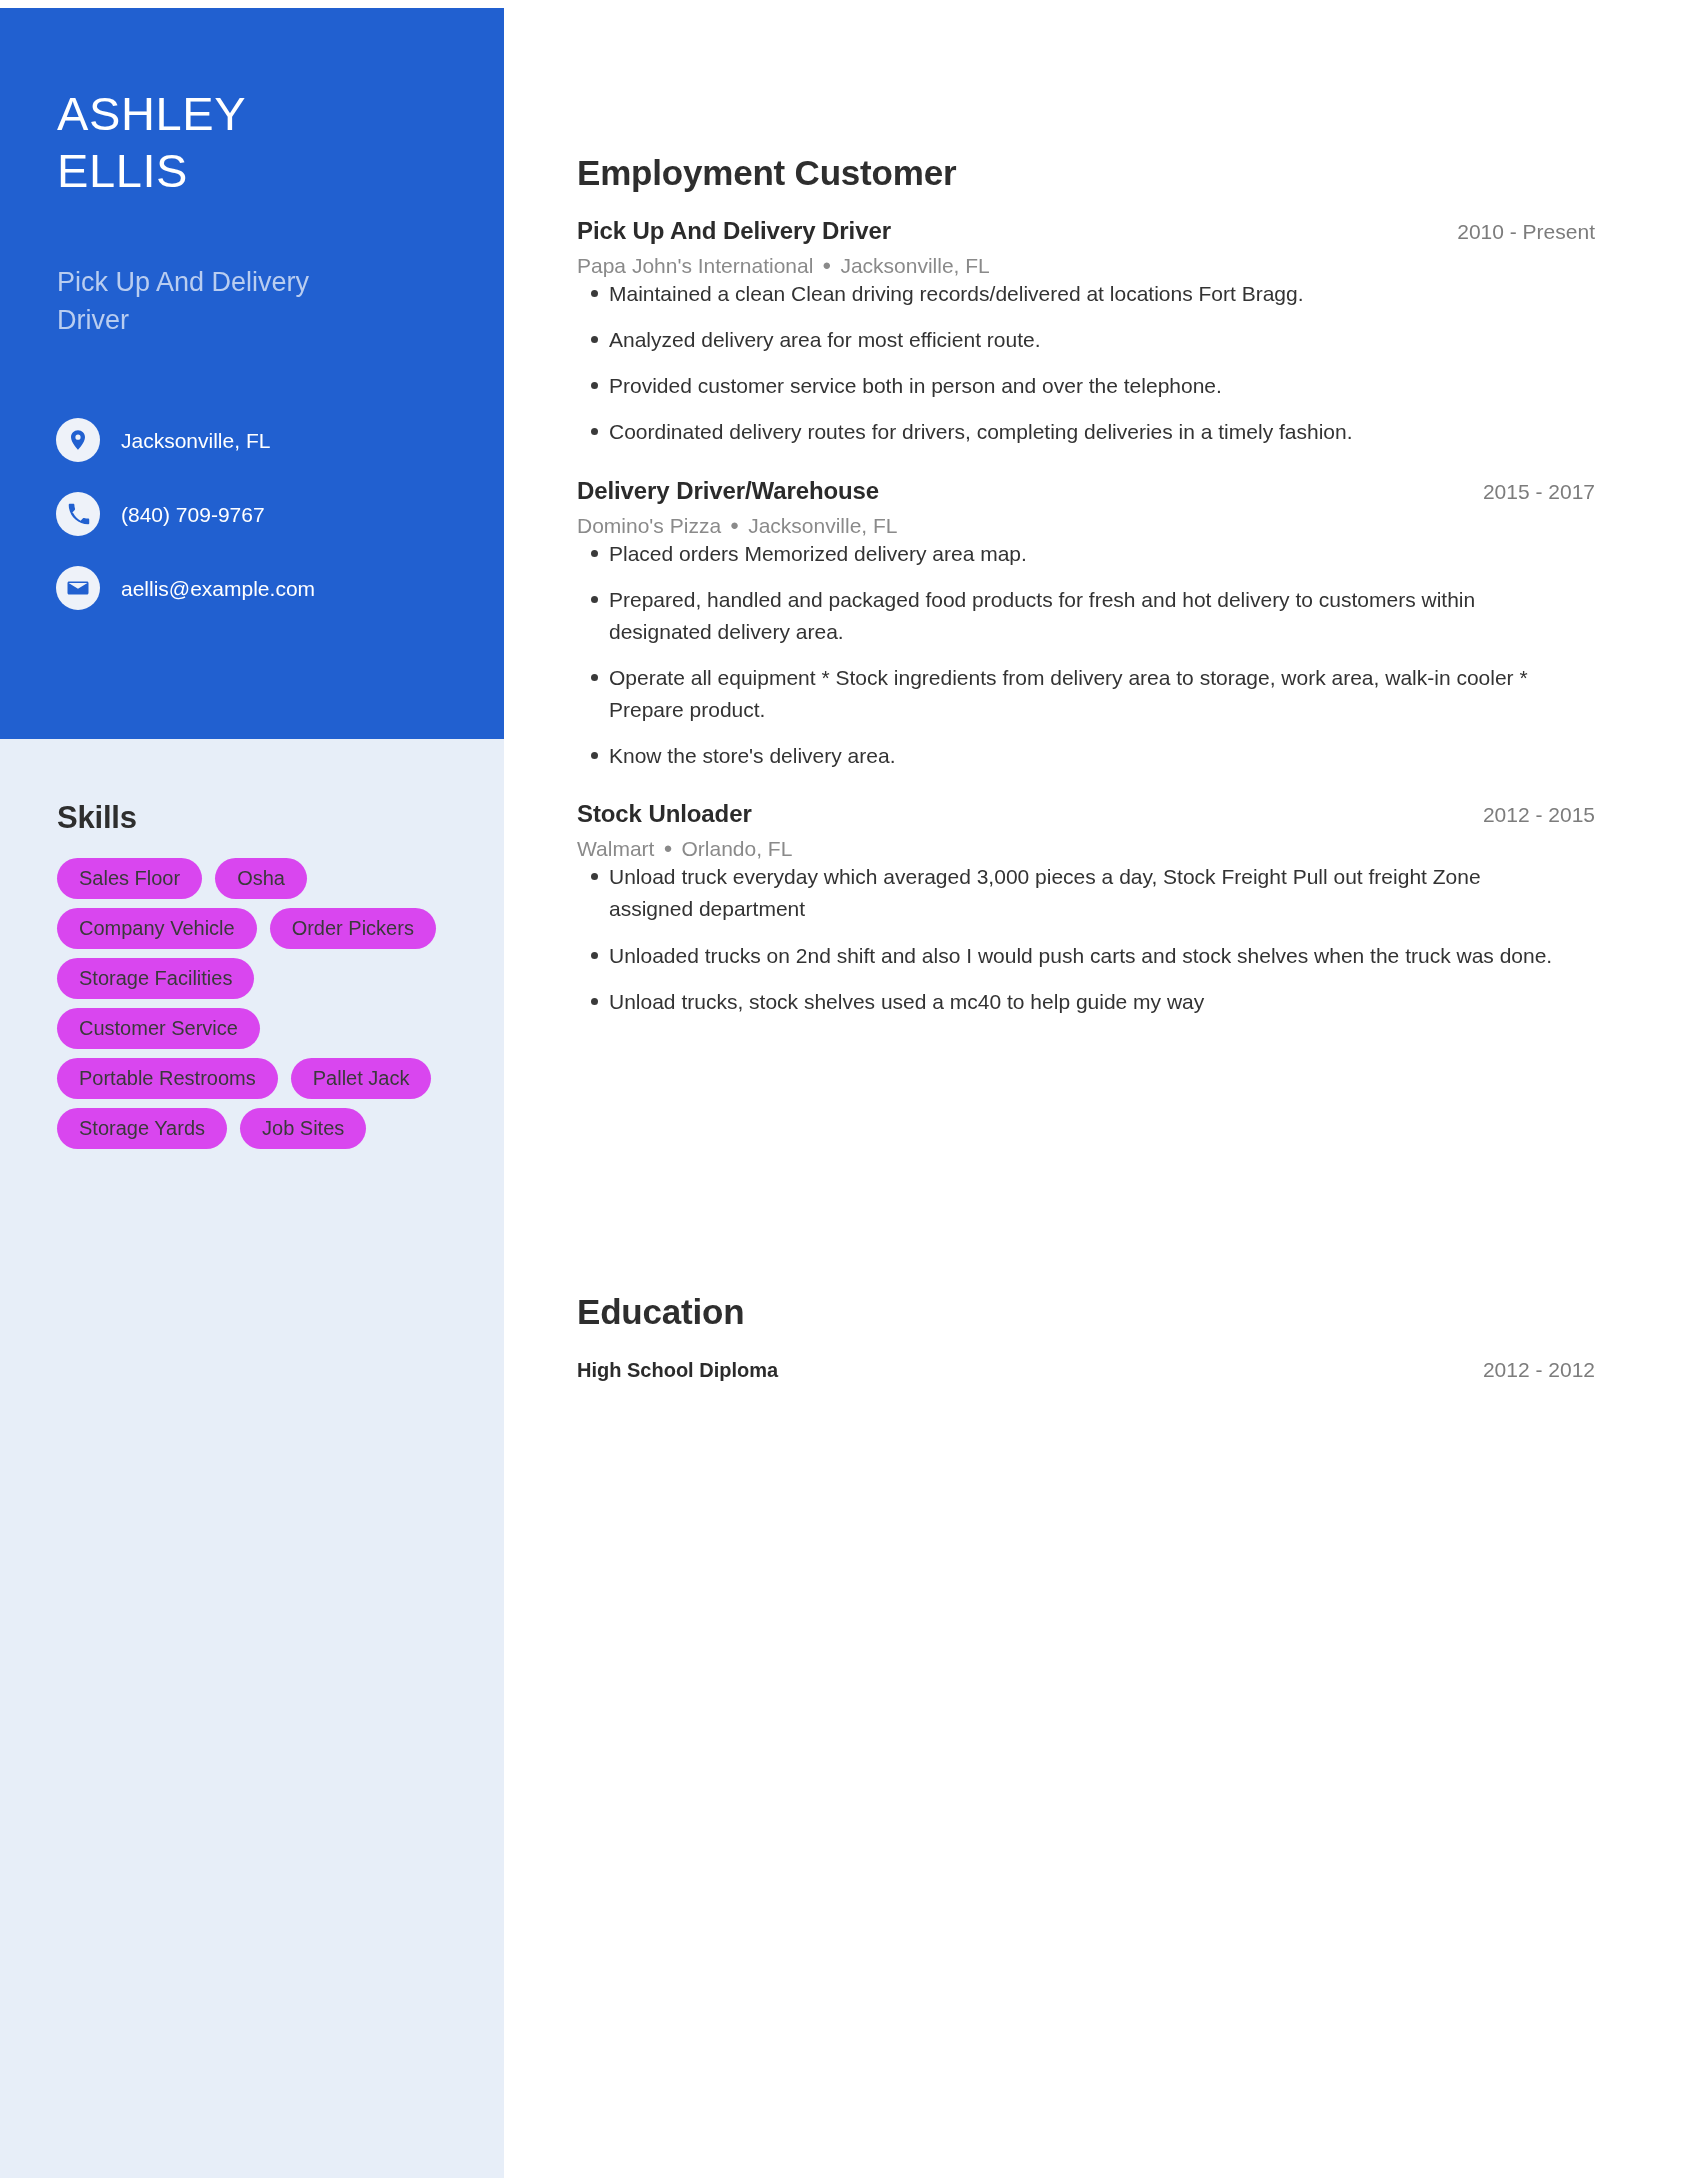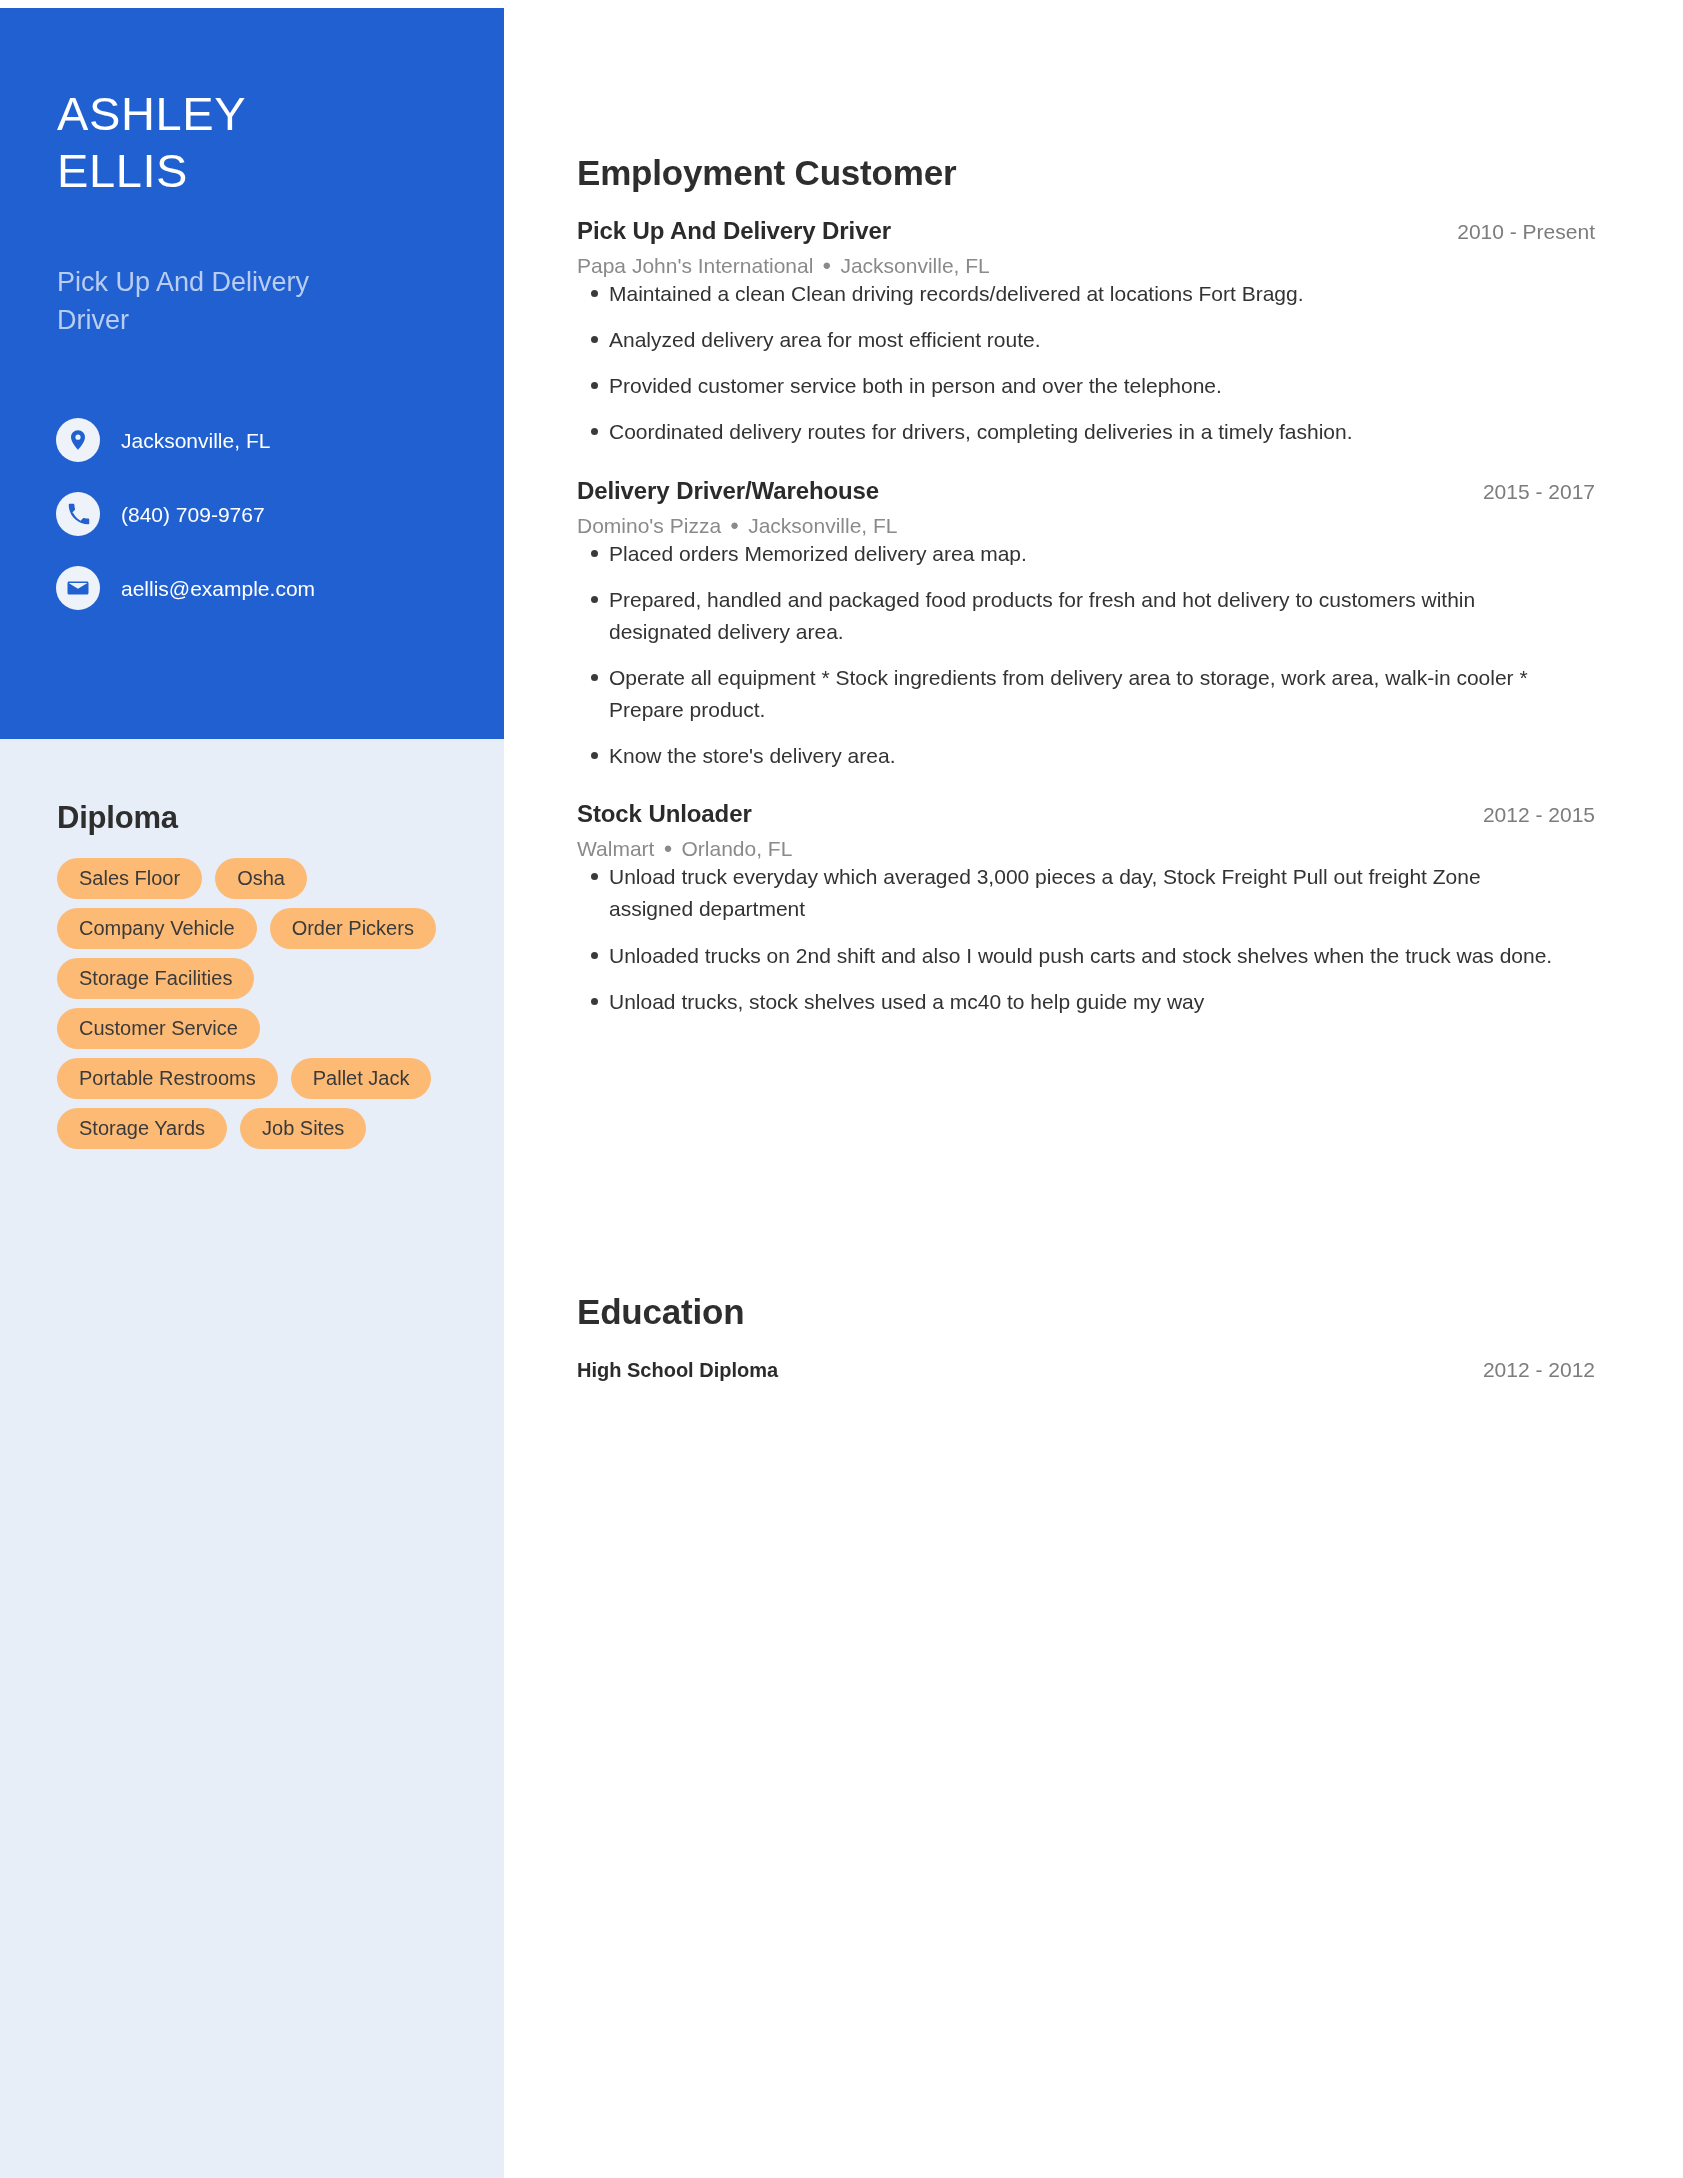--- a/index.html
+++ b/index.html
@@ -82,21 +82,21 @@
     font-weight:700;
     margin-bottom:22px;
     letter-spacing:-0.2px;
   }
   #skill-pills {
     display:flex; flex-wrap:wrap;
     gap:9px 13px;
     width:396px;
   }
   .skill-pill {
-    background:#fdba74;
+    background:#d946ef;
     border-radius:22px;
     height:41px;
     padding:0 22px;
     display:flex; align-items:center;
     color:#3a3a3a;
     font-size:20px;
     white-space:nowrap;
   }
 
   
@@ -215,21 +215,21 @@
               <path d="M3 5.5h18c.8 0 1.5.7 1.5 1.5v10c0 .8-.7 1.5-1.5 1.5H3c-.8 0-1.5-.7-1.5-1.5V7c0-.8.7-1.5 1.5-1.5zm9 7.3L21.4 7H2.6L12 12.8z" fill="#2160d0"></path>
             </svg>
           </span>
           <span class="contact-text">aellis@example.com</span>
         </div>
 
       </div>
     </div>
 
     <div id="skills-block">
-      <div id="skills-heading">Diploma</div>
+      <div id="skills-heading">Skills</div>
       <div id="skill-pills">
           <div class="skill-pill">Sales Floor</div>
           <div class="skill-pill">Osha</div>
           <div class="skill-pill">Company Vehicle</div>
           <div class="skill-pill">Order Pickers</div>
           <div class="skill-pill">Storage Facilities</div>
           <div class="skill-pill">Customer Service</div>
           <div class="skill-pill">Portable Restrooms</div>
           <div class="skill-pill">Pallet Jack</div>
           <div class="skill-pill">Storage Yards</div>

